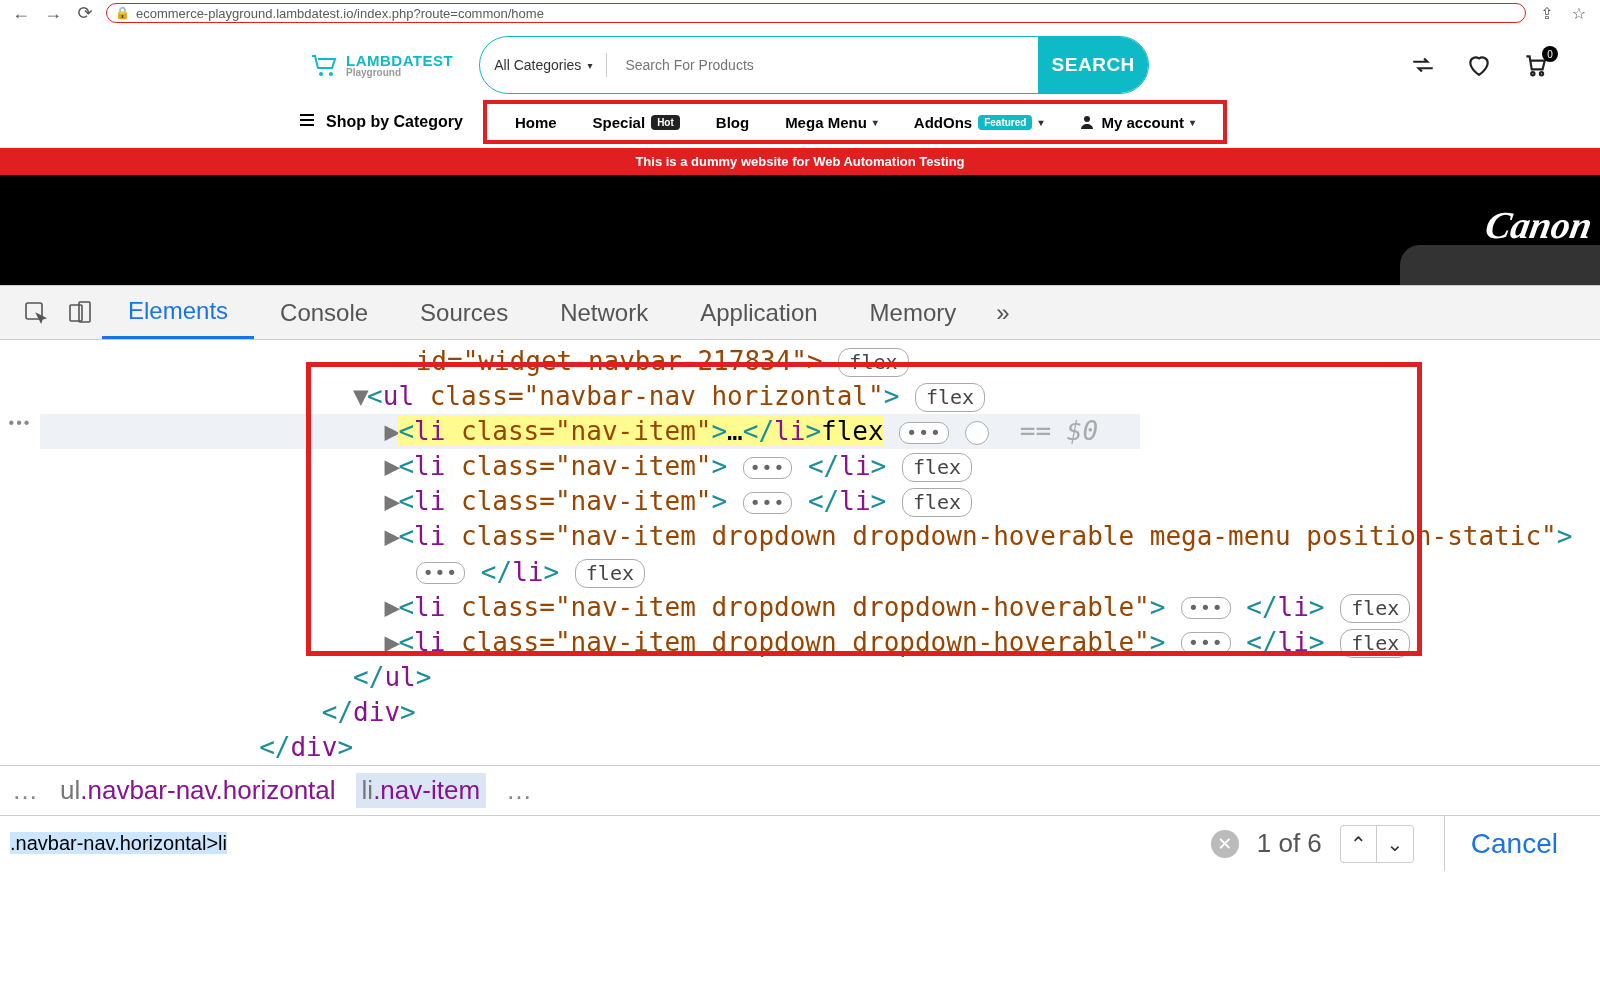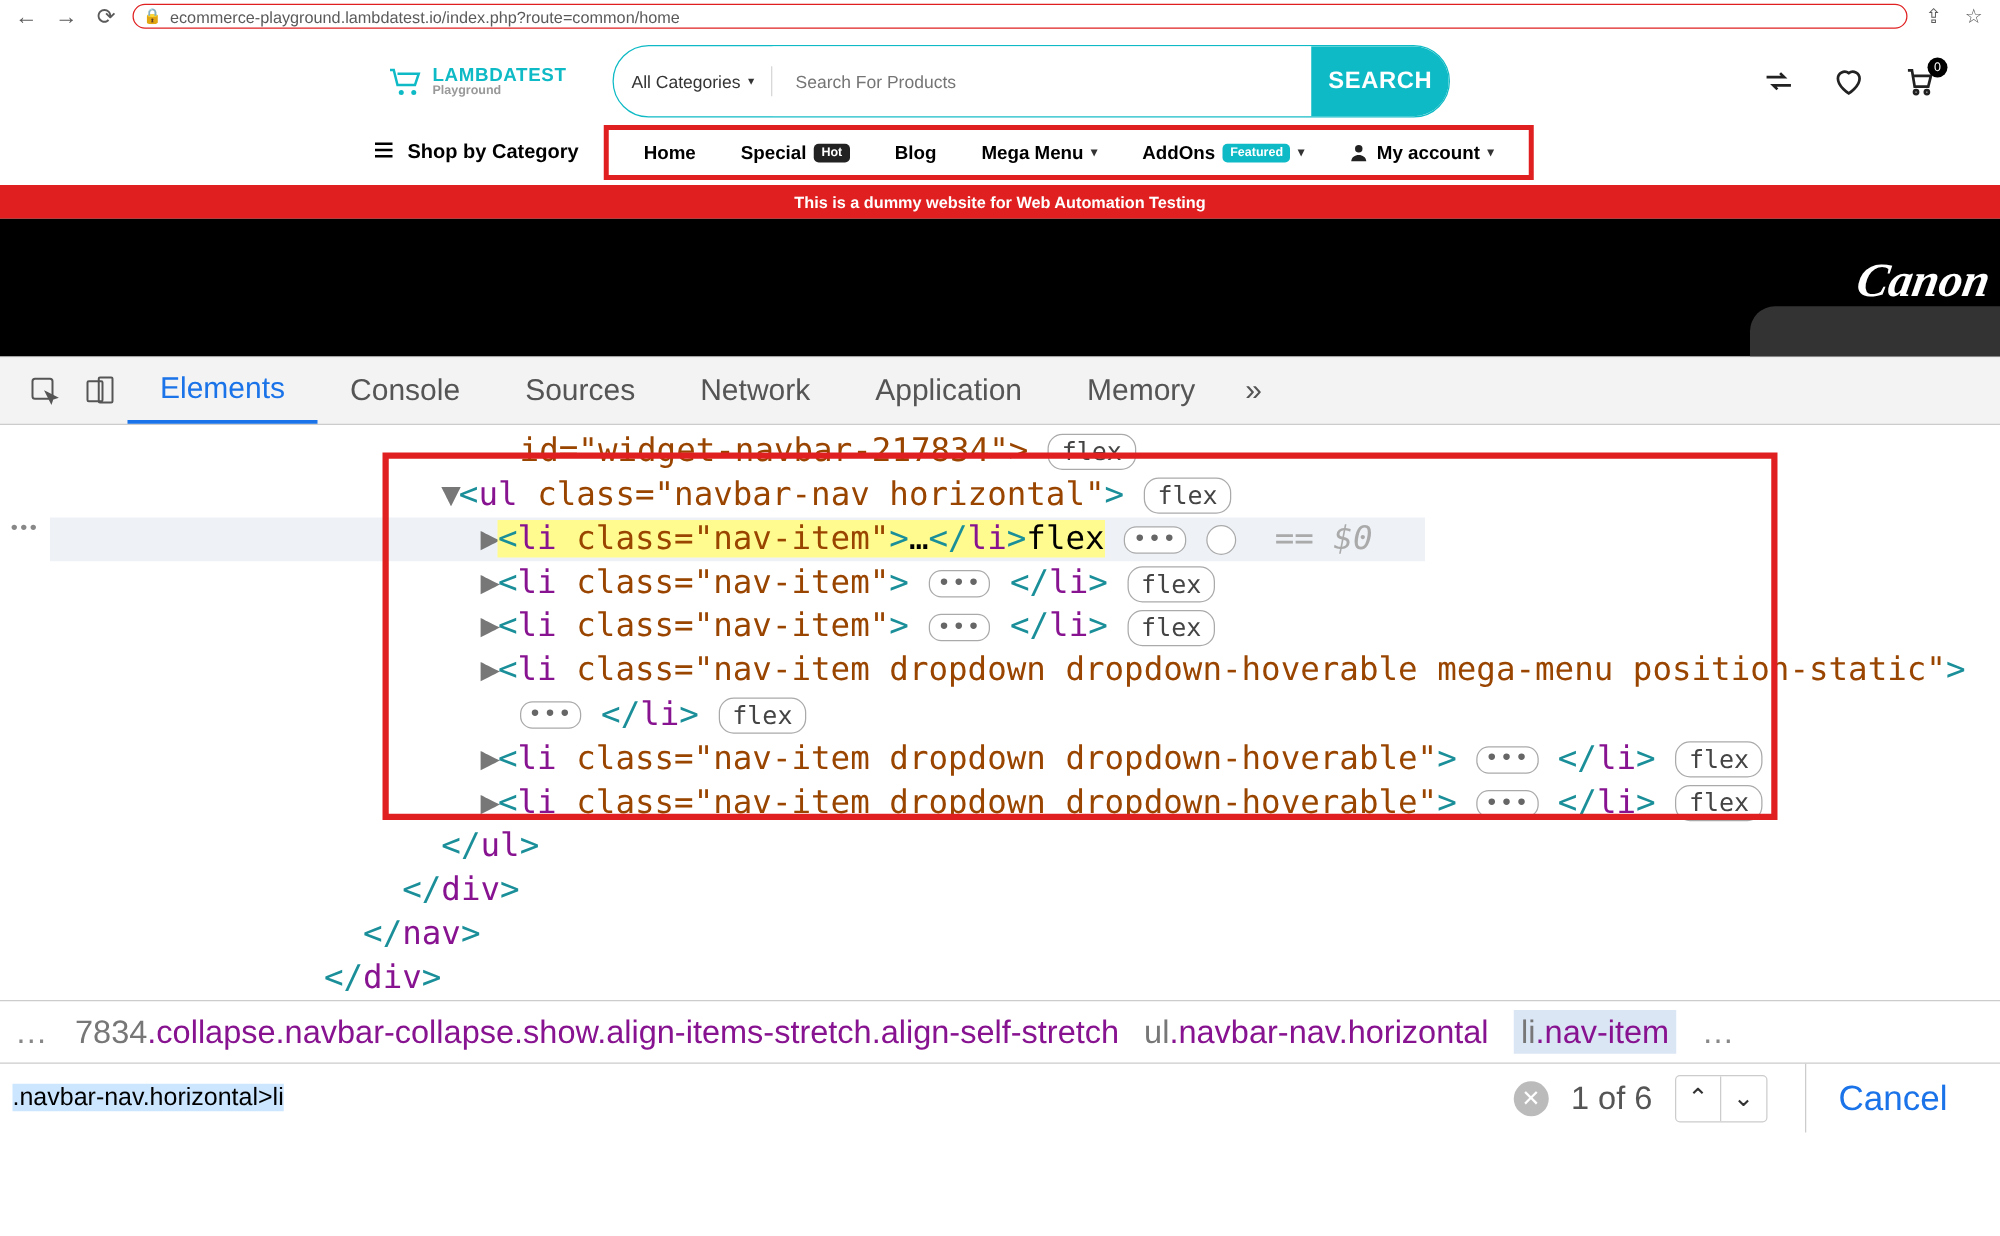--- a/index.html
+++ b/index.html
@@ -9,21 +9,21 @@
   .browser-bar { height: 26px; display: flex; align-items: center; gap: 10px; padding: 0 10px; }
   .browser-bar .nav-icon { width: 22px; height: 22px; display: flex; align-items: center; justify-content: center; color: #5a5a5a; font-size: 18px; }
   .url-wrap { flex: 1; display: flex; align-items: center; border: 1.5px solid #e02020; border-radius: 12px; height: 20px; padding: 0 8px; gap: 6px; overflow: hidden; }
   .lock { font-size: 12px; color: #5a5a5a; }
   .url { font-size: 13px; color: #5a5a5a; white-space: nowrap; text-align: center; }
   .right-icons { display: flex; gap: 10px; align-items: center; }
   .right-icons .nav-icon { font-size: 16px; }
 
   
   .site-header { padding: 14px 0 0 0; }
-  .row1 { display: flex; align-items: center; padding: 0 50px 0 310px; gap: 37px; height: 50px; }
+  .row1 { display: flex; align-items: center; padding: 0 50px 0 310px; gap: 26px; height: 50px; }
   .logo { display: flex; align-items: center; gap: 6px; font-weight: 700; color: #0ebac5; font-size: 15px; letter-spacing: 0.5px; }
   .logo-sub { font-size: 10px; color: #999; letter-spacing: 0; margin-top: -2px; }
   .logo-text { display: flex; flex-direction: column; }
   .search-bar { display: flex; align-items: center; border: 1.5px solid #0ebac5; border-radius: 30px; height: 58px; flex: 0 0 670px; overflow: hidden; }
   .search-cat { padding: 0 14px; font-size: 14px; color: #333; display: flex; align-items: center; gap: 6px; }
   .search-divider { width: 1px; height: 24px; background: #ccc; }
   .search-input { flex: 1; height: 100%; border: none; outline: none; padding: 0 18px; font-size: 14px; }
   .search-btn { width: 110px; height: 100%; background: #0ebac5; color: #fff; border: none; font-weight: 700; font-size: 19px; letter-spacing: 0.5px; }
   .header-icons { display: flex; gap: 26px; margin-left: auto; align-items: center; }
   .hicon { width: 30px; height: 30px; display: flex; align-items: center; justify-content: center; position: relative; }
@@ -230,28 +230,26 @@
 
       <div class="code-line">                      <span class="arrow-exp">▶</span><span class="teal">&lt;</span><span class="purple">li</span><span class="brown"> class="nav-item dropdown dropdown-hoverable mega-menu position-static"</span><span class="teal">&gt;</span></div>
       <div class="code-line">                        <span class="dots-pill">•••</span> <span class="teal">&lt;/</span><span class="purple">li</span><span class="teal">&gt;</span> <span class="flex-pill">flex</span></div>
 
       <div class="code-line">                      <span class="arrow-exp">▶</span><span class="teal">&lt;</span><span class="purple">li</span><span class="brown"> class="nav-item dropdown dropdown-hoverable"</span><span class="teal">&gt;</span> <span class="dots-pill">•••</span> <span class="teal">&lt;/</span><span class="purple">li</span><span class="teal">&gt;</span> <span class="flex-pill">flex</span></div>
 
       <div class="code-line">                      <span class="arrow-exp">▶</span><span class="teal">&lt;</span><span class="purple">li</span><span class="brown"> class="nav-item dropdown dropdown-hoverable"</span><span class="teal">&gt;</span> <span class="dots-pill">•••</span> <span class="teal">&lt;/</span><span class="purple">li</span><span class="teal">&gt;</span> <span class="flex-pill">flex</span></div>
 
       <div class="code-line">                    <span class="teal">&lt;/</span><span class="purple">ul</span><span class="teal">&gt;</span></div>
       <div class="code-line">                  <span class="teal">&lt;/</span><span class="purple">div</span><span class="teal">&gt;</span></div>
-      <div class="code-line">                <span class="teal">&lt;/</span><span class="purple">nav</span><span class="teal">&gt;</span></div>
       <div class="code-line">              <span class="teal">&lt;/</span><span class="purple">div</span><span class="teal">&gt;</span></div>
     </div>
   </div>
 
   <div class="dt-breadcrumb">
     <span class="bc-ell">…</span>
-    <span class="bc-item"><span>7834</span><span class="cls">.collapse.navbar-collapse.show.align-items-stretch.align-self-stretch</span></span>
     <span class="bc-item"><span>ul</span><span class="cls">.navbar-nav.horizontal</span></span>
     <span class="bc-item bc-sel"><span>li</span><span class="cls">.nav-item</span></span>
     <span class="bc-ell">…</span>
   </div>
 
   <div class="dt-search">
     <div class="search-q"><span class="hilite">.navbar-nav.horizontal&gt;li</span></div>
     <div class="clear-btn">✕</div>
     <div class="count">1 of 6</div>
     <div class="stepper">

